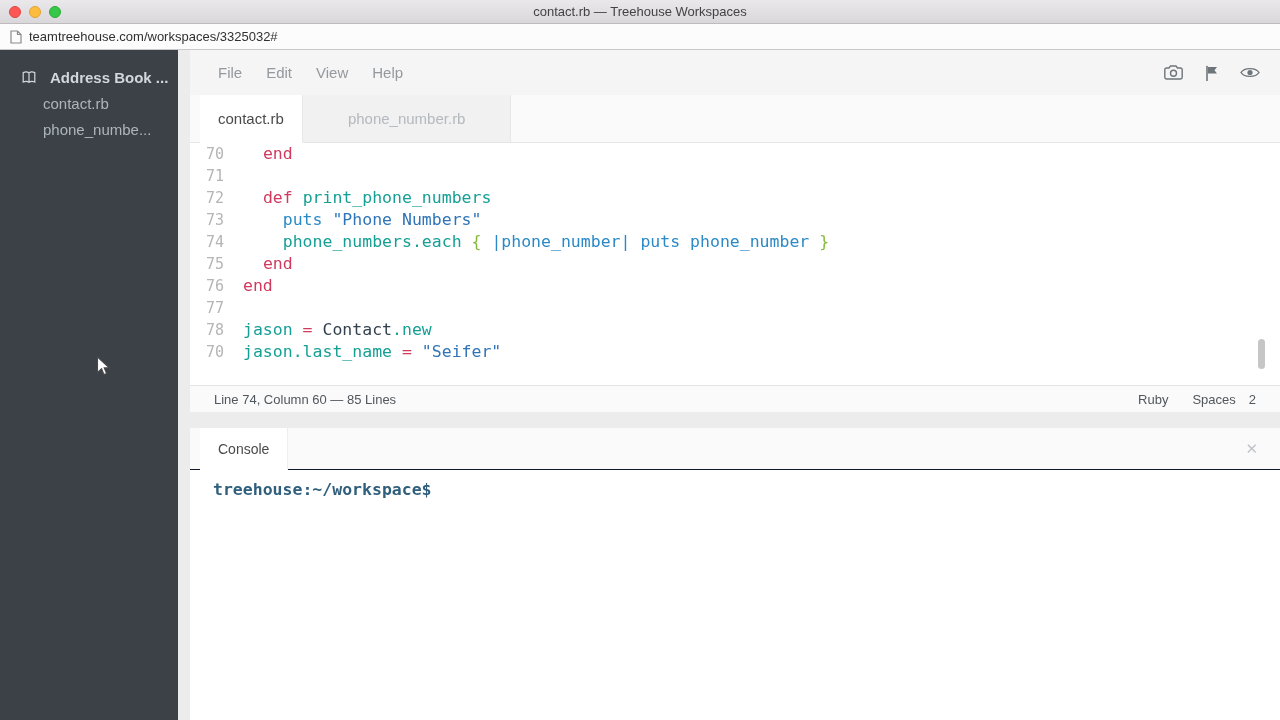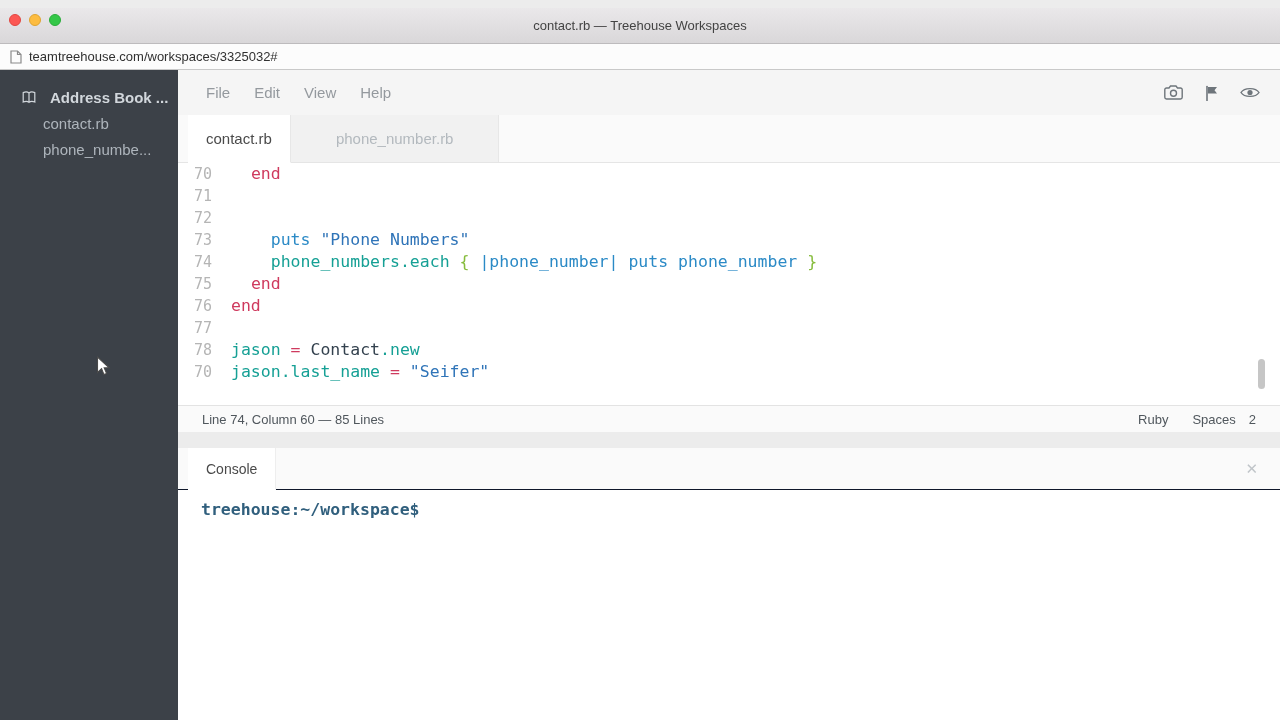--- a/index.html
+++ b/index.html
@@ -1,40 +1,40 @@
 <!DOCTYPE html>
 <html><head>
 <meta charset="utf-8">
 <style>
   * { margin:0; padding:0; box-sizing:border-box; }
   html,body { width:1280px; height:720px; overflow:hidden; }
   body { font-family:"Liberation Sans", sans-serif; background:#ececec; position:relative; }
 
   
-  .titlebar { height:36px; background:linear-gradient(#eae8ea,#d9d7d9); border-bottom:1px solid #bdbbbd;
-              display:flex; align-items:center; position:relative;margin-top:8px; }
+  .titlebar { height:24px; background:linear-gradient(#eae8ea,#d9d7d9); border-bottom:1px solid #bdbbbd;
+              display:flex; align-items:center; position:relative; }
   .traffic { position:absolute; left:9px; top:6px; display:flex; gap:8px; }
   .light { width:12px; height:12px; border-radius:50%; display:inline-block; }
   .light.red { background:#fc5753; border:1px solid #e14640; }
   .light.yellow { background:#fdbc40; border:1px solid #e0a430; }
   .light.green { background:#34c748; border:1px solid #2aad3a; }
   .wtitle { flex:1; text-align:center; font-size:13px; color:#434343; }
 
   .urlbar { height:26px; background:#fcfcfc; border-bottom:1px solid #c9c9c9;
             display:flex; align-items:center; padding:0 10px; gap:7px; color:#8a8a8a; }
   .url { font-size:13px; color:#303030; }
 
   
   .content { display:flex; height:670px; }
   .sidebar { width:178px; flex-shrink:0; background:#3c4148; padding-top:14px; }
   .side-item { height:26px; display:flex; align-items:center; font-size:15px; color:#aeb5bc; cursor:default; }
   .side-project { padding-left:22px; gap:14px; color:#d2d7dc; font-weight:700; }
   .side-file { padding-left:43px; }
 
-  .main { flex:1; min-width:0; display:flex; flex-direction:column; background:#ececec; }
+  .main { flex:1; min-width:0; display:flex; flex-direction:column; background:#ececec;margin-left:12px; }
 
   
   .menubar { height:45px; background:#f5f5f5; display:flex; align-items:center; padding:0 20px 0 28px; }
   .menu-item { font-size:15px; color:#94999e; margin-right:24px; cursor:default; }
   .menu-icons { margin-left:auto; display:flex; align-items:center; gap:22px; color:#6e757b; }
   .icon-btn { background:none; border:none; color:#6e757b; display:flex; align-items:center; cursor:pointer; padding:0; }
 
   
   .tabbar { height:48px; background:#fafafa; border-bottom:1px solid #e5e5e5; display:flex; align-items:stretch; padding-left:10px; }
   .tab { display:flex; align-items:center; font-size:15px; color:#b3b9be; background:#f1f1f1;
@@ -144,21 +144,21 @@
 
       <div class="tabbar">
         <div class="tab active">contact.rb</div>
         <div class="tab">phone_number.rb</div>
       </div>
 
       <div class="editor">
         <div id="code-lines">
             <div class="code-line"><span class="line-no">70</span><span class="line-code"><span style="color: rgb(69, 76, 82);">  </span><span style="color: rgb(207, 58, 94);">end</span></span></div>
             <div class="code-line"><span class="line-no">71</span><span class="line-code"></span></div>
-            <div class="code-line"><span class="line-no">72</span></div>
+            <div class="code-line"><span class="line-no">72</span><span class="line-code"><span style="color: rgb(69, 76, 82);">  </span><span style="color: rgb(207, 58, 94);">def</span><span style="color: rgb(69, 76, 82);"> </span><span style="color: rgb(22, 160, 149);">print_phone_numbers</span></span></div>
             <div class="code-line"><span class="line-no">73</span><span class="line-code"><span style="color: rgb(69, 76, 82);">    </span><span style="color: rgb(43, 138, 198);">puts</span><span style="color: rgb(69, 76, 82);"> </span><span style="color: rgb(47, 116, 184);">"Phone Numbers"</span></span></div>
             <div class="code-line"><span class="line-no">74</span><span class="line-code"><span style="color: rgb(69, 76, 82);">    </span><span style="color: rgb(22, 160, 149);">phone_numbers.each</span><span style="color: rgb(69, 76, 82);"> </span><span style="color: rgb(134, 188, 60);">{</span><span style="color: rgb(69, 76, 82);"> </span><span style="color: rgb(43, 138, 198);">|phone_number|</span><span style="color: rgb(69, 76, 82);"> </span><span style="color: rgb(43, 138, 198);">puts</span><span style="color: rgb(69, 76, 82);"> </span><span style="color: rgb(43, 138, 198);">phone_number</span><span style="color: rgb(69, 76, 82);"> </span><span style="color: rgb(134, 188, 60);">}</span></span></div>
             <div class="code-line"><span class="line-no">75</span><span class="line-code"><span style="color: rgb(69, 76, 82);">  </span><span style="color: rgb(207, 58, 94);">end</span></span></div>
             <div class="code-line"><span class="line-no">76</span><span class="line-code"><span style="color: rgb(207, 58, 94);">end</span></span></div>
             <div class="code-line"><span class="line-no">77</span><span class="line-code"></span></div>
             <div class="code-line"><span class="line-no">78</span><span class="line-code"><span style="color: rgb(22, 160, 149);">jason</span><span style="color: rgb(69, 76, 82);"> </span><span style="color: rgb(207, 58, 94);">=</span><span style="color: rgb(69, 76, 82);"> </span><span style="color: rgb(51, 65, 78);">Contact</span><span style="color: rgb(22, 160, 149);">.new</span></span></div>
             <div class="code-line"><span class="line-no">70</span><span class="line-code"><span style="color: rgb(22, 160, 149);">jason.last_name</span><span style="color: rgb(69, 76, 82);"> </span><span style="color: rgb(207, 58, 94);">=</span><span style="color: rgb(69, 76, 82);"> </span><span style="color: rgb(47, 116, 184);">"Seifer"</span></span></div>
           </div>
         <div class="scroll-thumb"></div>
       </div>

